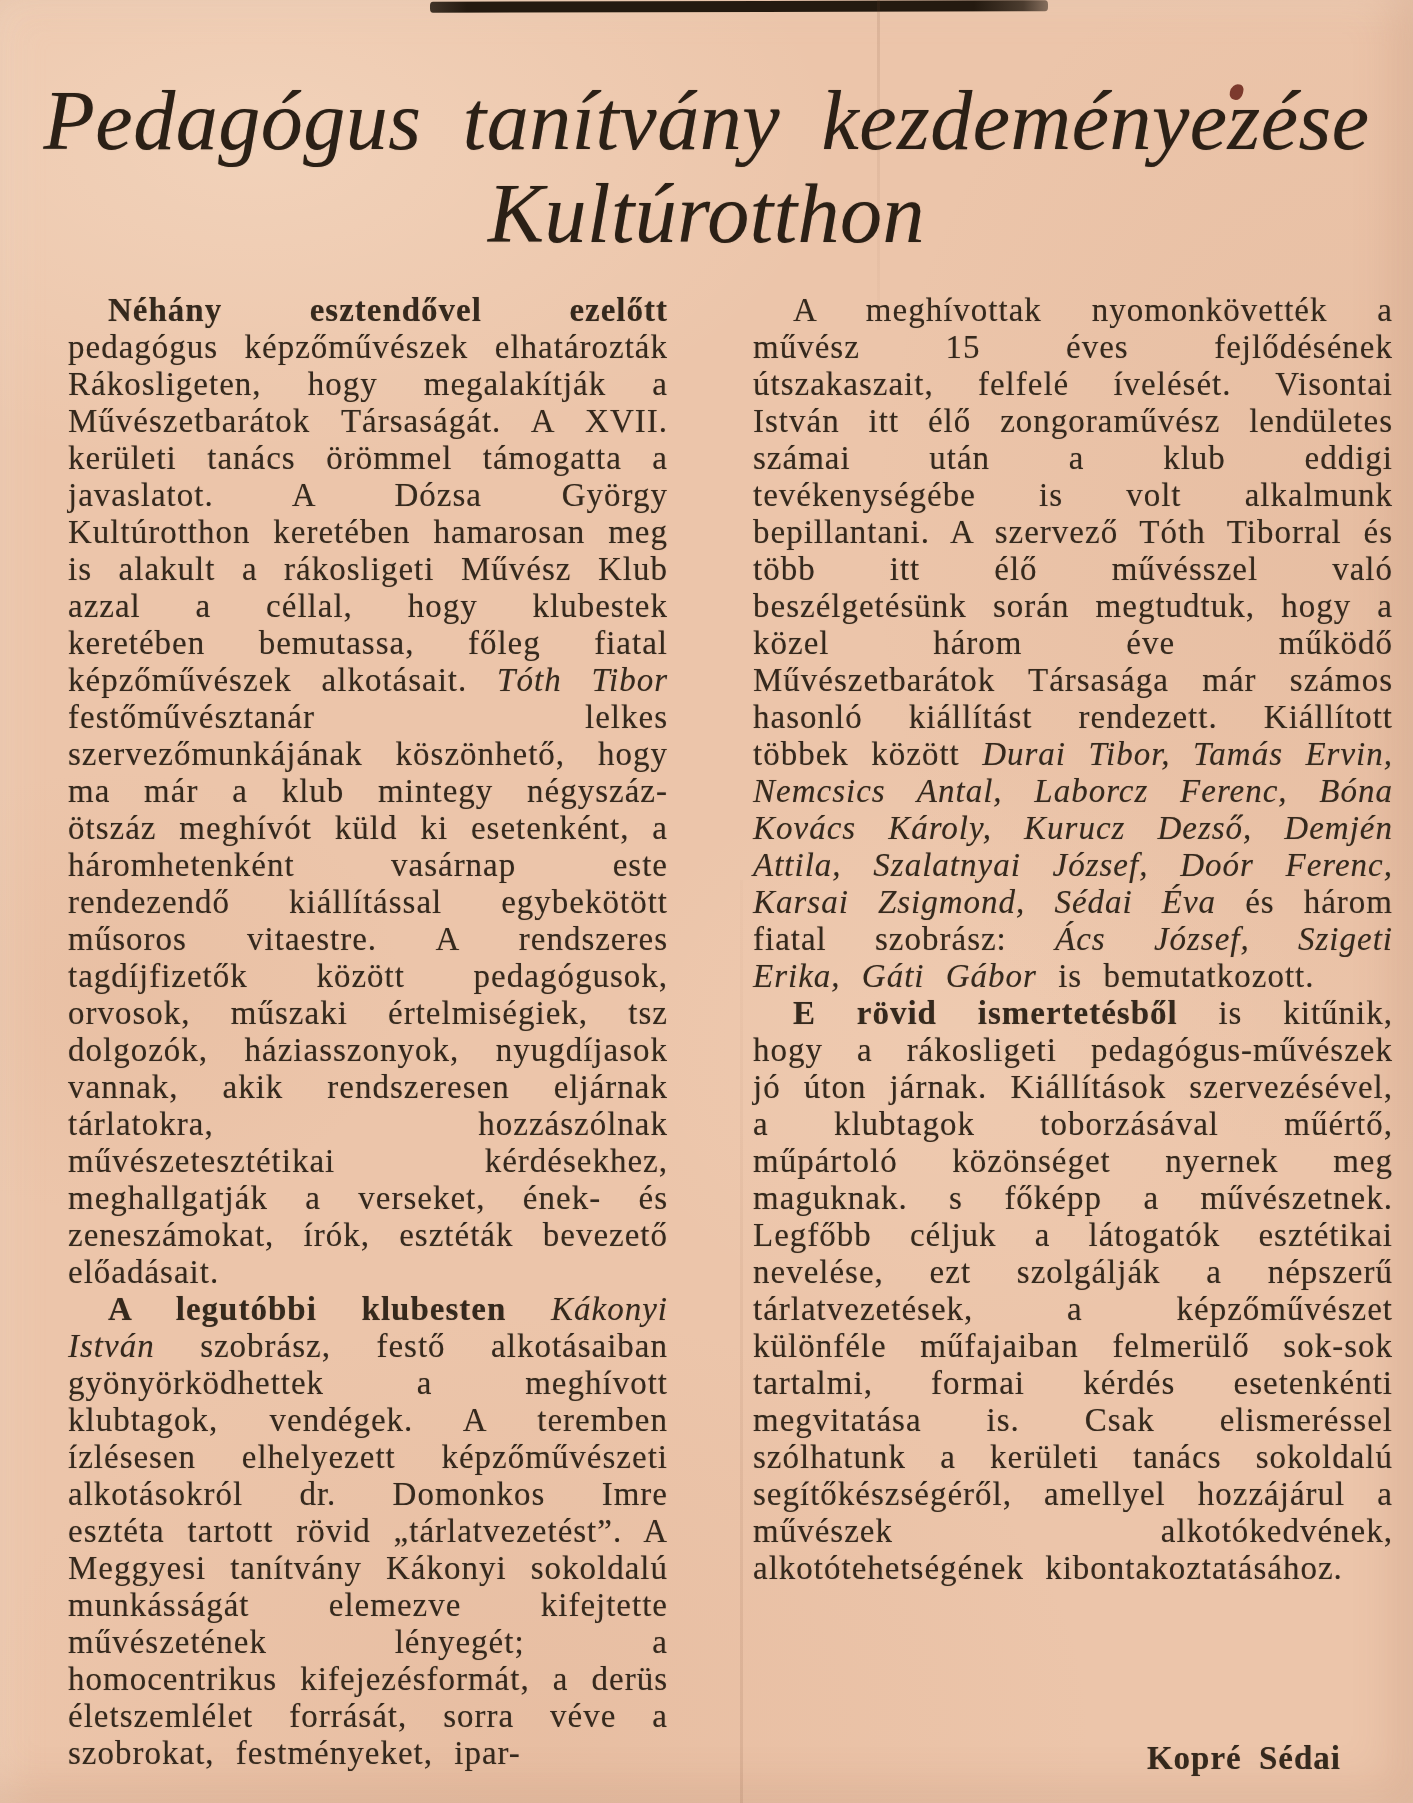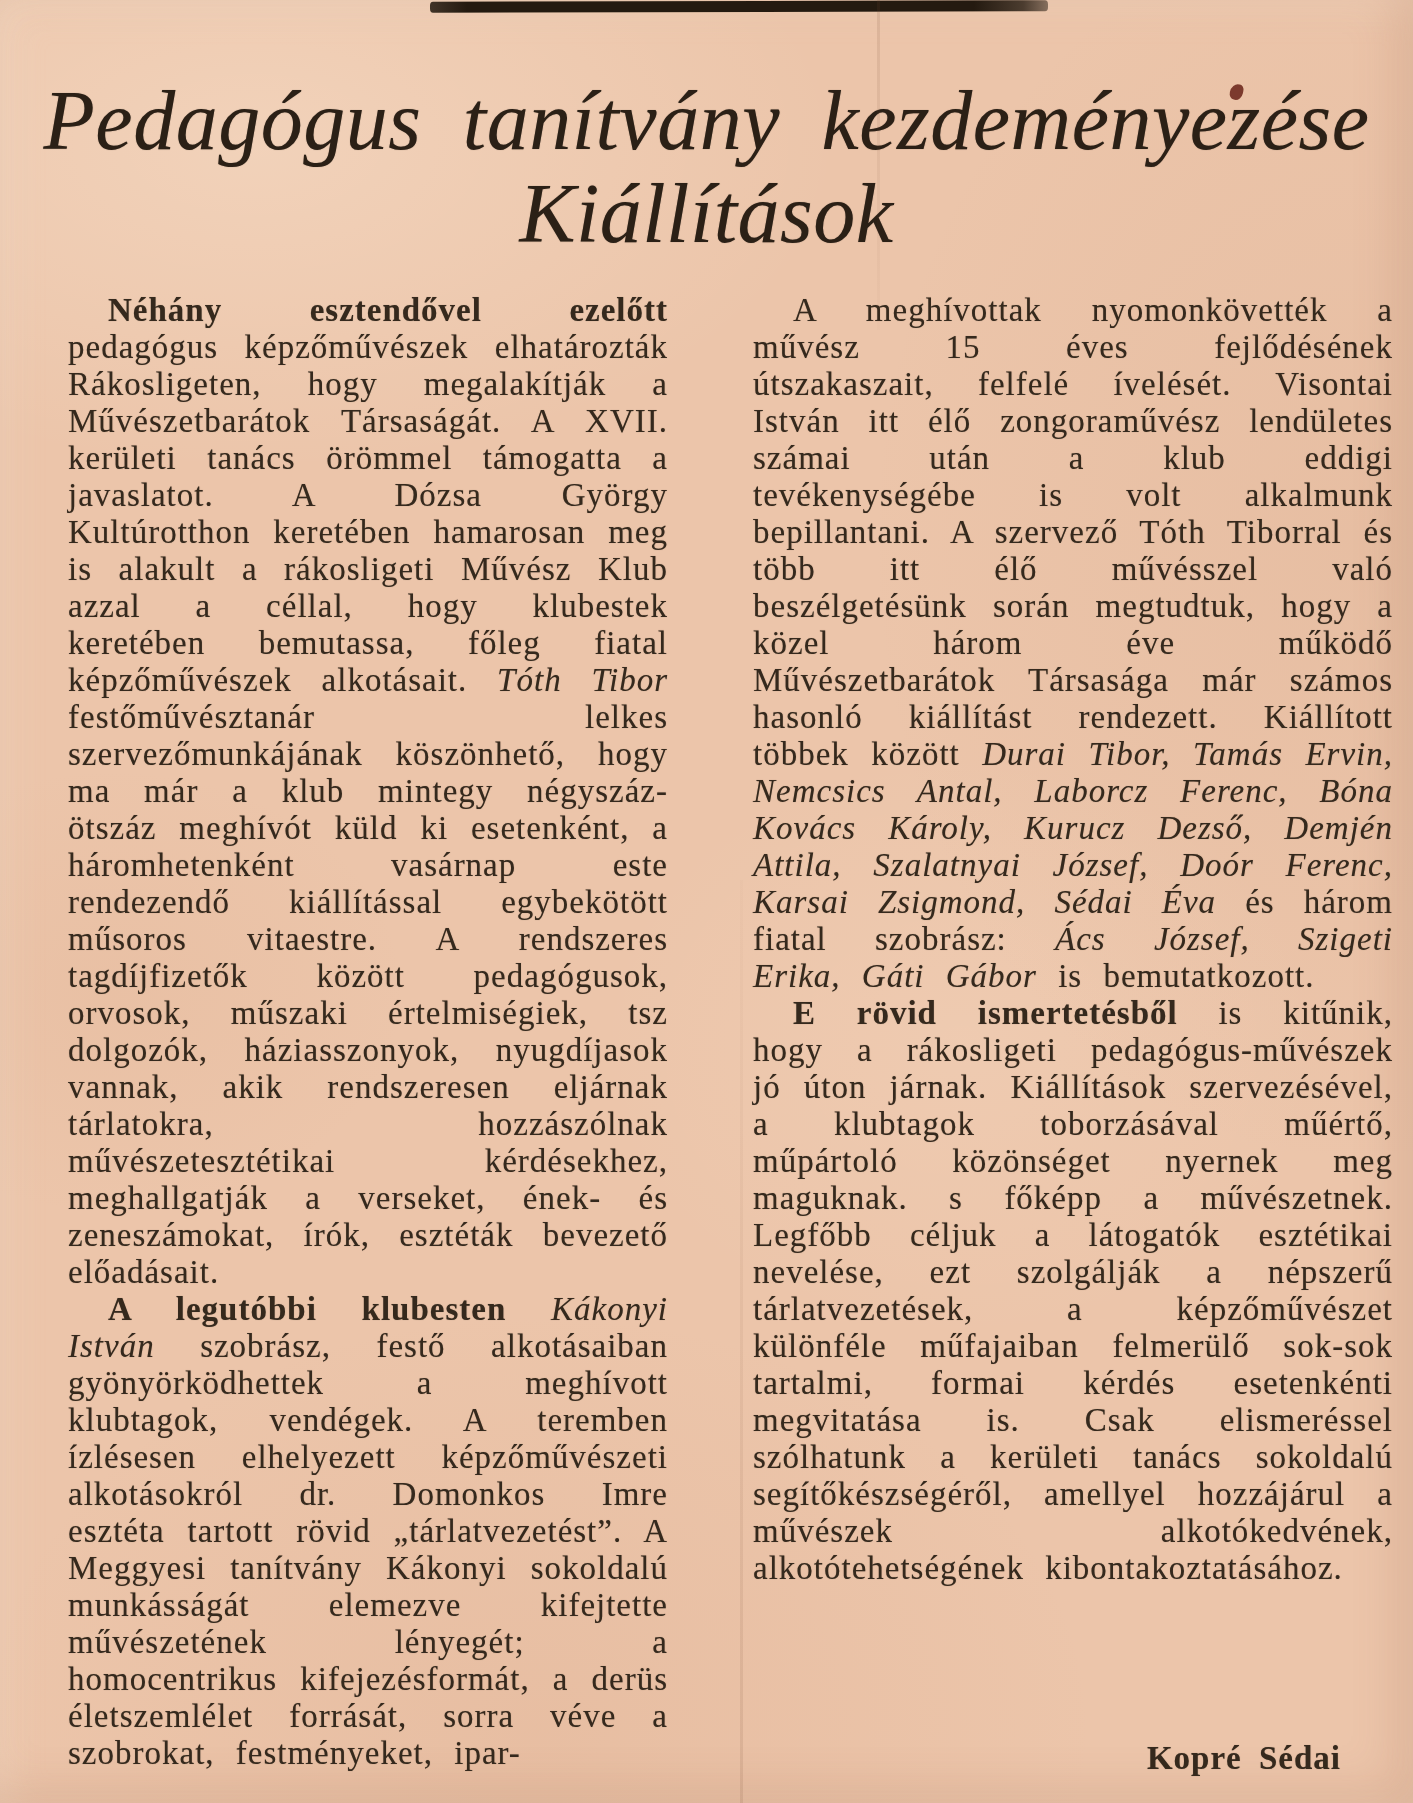--- a/index.html
+++ b/index.html
@@ -122,21 +122,21 @@
 </style>
 </head>
 <body>
 
 <div class="page">
 
   <div class="top-rule"></div>
 
   <h1 class="headline">
     <span class="headline-line">Pedagógus tanítvány kezdeményezése</span>
-    <span class="headline-line">Kiállítások</span>
+    <span class="headline-line">Kultúrotthon</span>
   </h1>
 
   <div class="ink-speck"></div>
 
   <div class="columns">
     <div class="col col-left">
         <p class="para"><span class="seg-bold">Néhány esztendővel ezelőtt </span><span>pedagógus képzőművészek elhatározták Rákosligeten, hogy megalakítják a Művészetbarátok Társaságát. A XVII. kerületi tanács örömmel támogatta a javaslatot. A Dózsa György Kultúrotthon keretében hamarosan meg is alakult a rákosligeti Művész Klub azzal a céllal, hogy klubestek keretében bemutassa, főleg fiatal képzőművészek alkotásait. </span><span class="seg-italic">Tóth Tibor </span><span>festőművésztanár lelkes szervezőmunkájának köszönhető, hogy ma már a klub mintegy négyszáz-ötszáz meghívót küld ki esetenként, a háromhetenként vasárnap este rendezendő kiállítással egybekötött műsoros vitaestre. A rendszeres tagdíjfizetők között pedagógusok, orvosok, műszaki értelmiségiek, tsz dolgozók, háziasszonyok, nyugdíjasok vannak, akik rendszeresen eljárnak tárlatokra, hozzászólnak művészetesztétikai kérdésekhez, meghallgatják a verseket, ének- és zeneszámokat, írók, esztéták bevezető előadásait.</span></p>
         <p class="para"><span class="seg-bold">A legutóbbi klubesten </span><span class="seg-italic">Kákonyi István </span><span>szobrász, festő alkotásaiban gyönyörködhettek a meghívott klubtagok, vendégek. A teremben ízlésesen elhelyezett képzőművészeti alkotásokról dr. Domonkos Imre esztéta tartott rövid „tárlatvezetést”. A Meggyesi tanítvány Kákonyi sokoldalú munkásságát elemezve kifejtette művészetének lényegét; a homocentrikus kifejezésformát, a derüs életszemlélet forrását, sorra véve a szobrokat, festményeket, ipar-</span></p>
       </div>
     <div class="col col-right">

